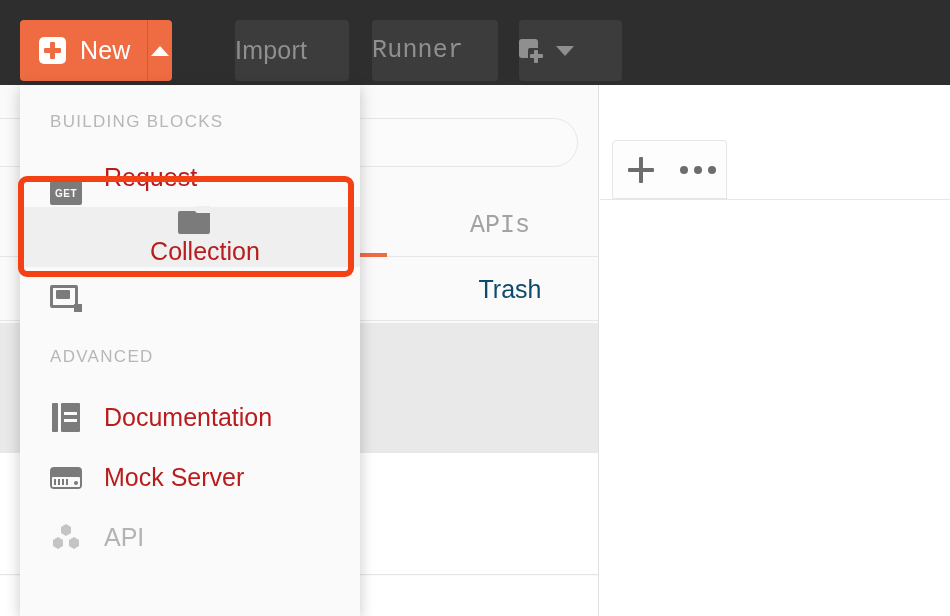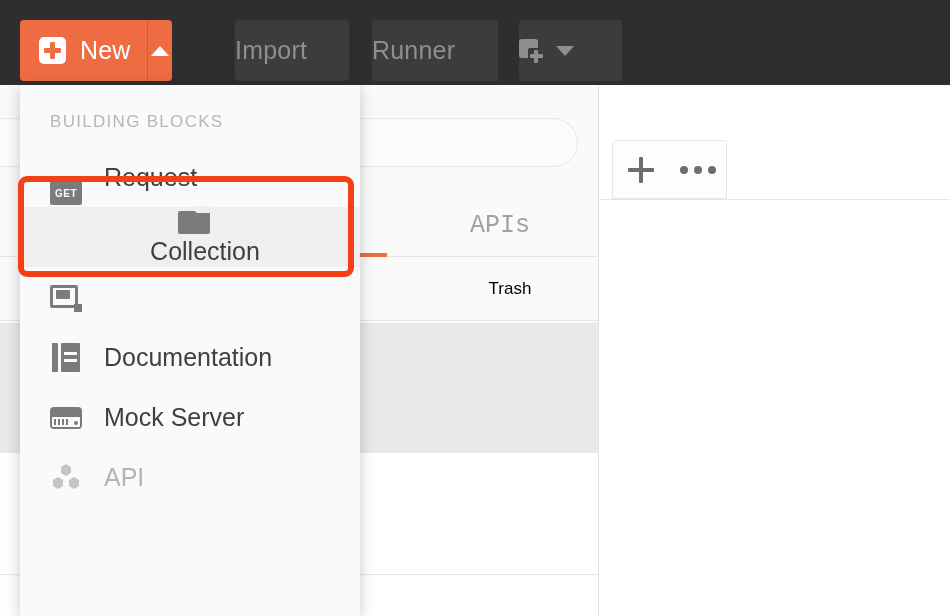--- a/index.html
+++ b/index.html
@@ -75,21 +75,21 @@
     border-bottom: 10px solid #ffffff;
   }
 
   .btn-plain {
     background: #3c3c3c;
     color: #8f8f8f;
     font-size: 25px;
     letter-spacing: .2px;
   }
   .btn-import { left: 235px; top: 20px; width: 114px; height: 61px; }
-  .btn-runner { left: 372px; top: 20px; width: 126px; height: 61px; }
+  .btn-runner { left: 372px; top: 20px; width: 126px; height: 61px; font-family: Liberation Mono, monospace; }
   .btn-newwin { left: 519px; top: 20px; width: 103px; height: 61px; gap: 11px; }
 
   .winicon {
     position: relative;
     width: 26px; height: 24px;
     flex: 0 0 auto;
   }
   .winicon .sq {
     position: absolute; left: 0; top: 0;
     width: 19px; height: 19px;
@@ -155,21 +155,21 @@
 
   .sb-sub {
     position: absolute; left: 0; top: 172px;
     width: 598px; height: 64px;
     border-bottom: 1px solid #e6e6e6;
     background: #fafafa;
   }
   .sb-sub-item {
     position: absolute; top: 0; height: 64px;
     display: flex; align-items: center; justify-content: center;
-    font-size: 17px; color: #000000;
+    font-size: 25px; color: #0c4a6e;
     cursor: pointer;
   }
   .sub-trash { left: 425px; width: 170px; }
 
   .sb-block {
     position: absolute; left: 0; top: 238px;
     width: 598px; height: 130px;
     background: #e9e9e9;
   }
   .sb-white1 {
@@ -249,21 +249,21 @@
   .menu-item.highlighted { background: #efefef; flex-direction: column; }
   .menu-item.disabled { cursor: default; }
   .mi-icon {
     width: 34px; height: 30px;
     flex: 0 0 auto;
     position: relative;
     margin-right: 20px;
   }
   .mi-label {
     font-size: 25px;
-    color: #404040;
+    color: #b91c1c;
     white-space: nowrap;
   }
   .menu-item.disabled .mi-label { color: #b3b3b3; }
 
   
   .ic-get {
     position: absolute; left: 0; top: 3px;
     width: 32px; height: 24px;
     background: #7b7b7b;
     border-radius: 2px;
@@ -446,20 +446,21 @@
       <span class="mi-label">Collection</span>
     </div>
 
     <div class="menu-item">
       <span class="mi-icon">
         <span class="ic-env"></span>
           <span class="ic-env-dot"></span>
       </span>
     </div>
 
+    <div class="menu-section sec-advanced">ADVANCED</div>
 
     <div class="menu-item">
       <span class="mi-icon">
         <span class="ic-doc">
             <span class="spine"></span>
             <span class="page"></span>
           </span>
       </span>
       <span class="mi-label">Documentation</span>
     </div>

